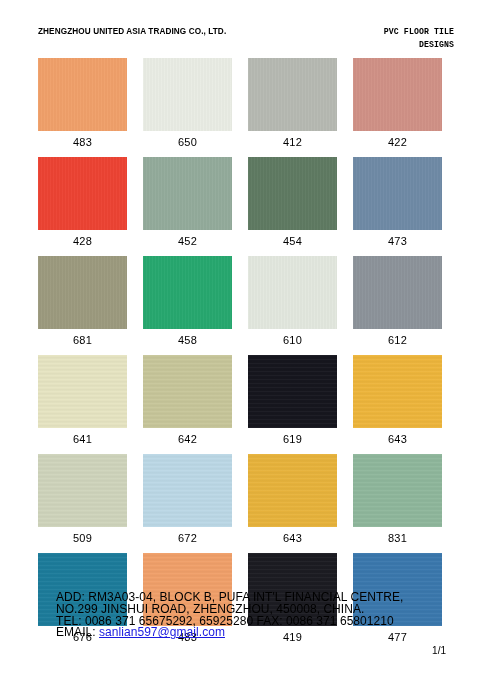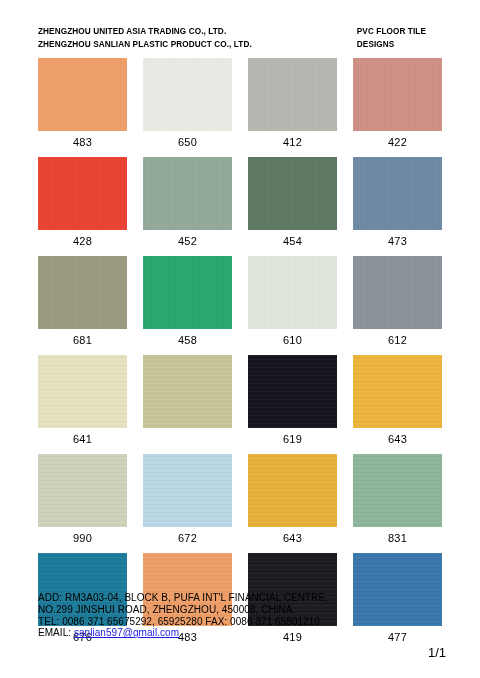--- a/index.html
+++ b/index.html
@@ -22,36 +22,37 @@
     height: 678px;
     background: #ffffff;
   }
   .header {
     position: absolute;
     left: 0; top: 26px;
     width: 480px;
     display: flex;
     justify-content: space-between;
     align-items: flex-start;
-    padding: 0 54px 0 38px;
+    padding: 0 26px 0 38px;
     box-sizing: border-box;
     gap: 20px;
   }
   .company-block {
     font-size: 8.2px;
     font-weight: bold;
     line-height: 12.5px;
     letter-spacing: 0.1px;
   }
   .title-block {
     font-size: 8.2px;
     font-weight: bold;
     line-height: 12.5px;
-    text-align: left;
+    text-align: right;
     letter-spacing: 0.1px;
+    font-family: Liberation Mono, monospace;
   }
   .grid {
     position: absolute;
     left: 38px;
     top: 58px;
     width: 404px;
     display: grid;
     grid-template-columns: repeat(4, 1fr);
     column-gap: 16px;
     row-gap: 0px;
@@ -68,39 +69,39 @@
   .swatch-code {
     text-align: center;
     font-size: 11px;
     line-height: 9px;
     padding-top: 7px;
     padding-bottom: 10px;
     letter-spacing: 0.2px;
   }
   .footer {
     position: absolute;
-    left: 38px;
+    left: 56px;
     top: 592px;
     width: 410px;
-    font-size: 10px;
+    font-size: 12px;
     line-height: 11.8px;
     letter-spacing: 0.05px;
   }
   .footer-line.indent {
   }
   .footer-email .email-link {
     color: #1a1ae0;
     text-decoration: underline;
     text-align: center;
   }
   .pagenum {
     position: absolute;
     right: 34px;
     top: 645px;
-    font-size: 13px;
+    font-size: 10px;
   }
   
   .tex {
     position: relative;
   }
   .tex::after {
     content: "";
     position: absolute;
     left: 0; top: 0; right: 0; bottom: 0;
     background-image: repeating-linear-gradient(90deg,
@@ -119,21 +120,20 @@
   }
 </style>
 </head>
 <body>
 
 <div class="page">
 
   <div class="header">
     <div class="company-block">
       <div>ZHENGZHOU UNITED ASIA TRADING CO., LTD.</div>
-      <div>ZHENGZHOU SANLIAN PLASTIC PRODUCT CO., LTD.</div>
     </div>
     <div class="title-block">
       <div>PVC FLOOR TILE</div>
       <div>DESIGNS</div>
     </div>
   </div>
 
   <div class="grid" id="swatch-grid">
       <div class="cell">
         <div class="swatch tex" style="background: rgb(240, 160, 106);"></div>
@@ -182,32 +182,33 @@
       <div class="cell">
         <div class="swatch tex" style="background: rgb(140, 147, 154);"></div>
         <div class="swatch-code">612</div>
       </div>
       <div class="cell">
         <div class="swatch tex tex-h" style="background: rgb(230, 228, 194);"></div>
         <div class="swatch-code">641</div>
       </div>
       <div class="cell">
         <div class="swatch tex tex-h" style="background: rgb(199, 198, 154);"></div>
+        <div class="swatch-code">642</div>
       </div>
       <div class="cell">
         <div class="swatch tex tex-h" style="background: rgb(22, 22, 30);"></div>
         <div class="swatch-code">619</div>
       </div>
       <div class="cell">
         <div class="swatch tex tex-h" style="background: rgb(237, 181, 60);"></div>
         <div class="swatch-code">643</div>
       </div>
       <div class="cell">
         <div class="swatch tex tex-h" style="background: rgb(207, 212, 188);"></div>
-        <div class="swatch-code">990</div>
+        <div class="swatch-code">509</div>
       </div>
       <div class="cell">
         <div class="swatch tex tex-h" style="background: rgb(188, 216, 230);"></div>
         <div class="swatch-code">672</div>
       </div>
       <div class="cell">
         <div class="swatch tex tex-h" style="background: rgb(231, 179, 60);"></div>
         <div class="swatch-code">643</div>
       </div>
       <div class="cell">

